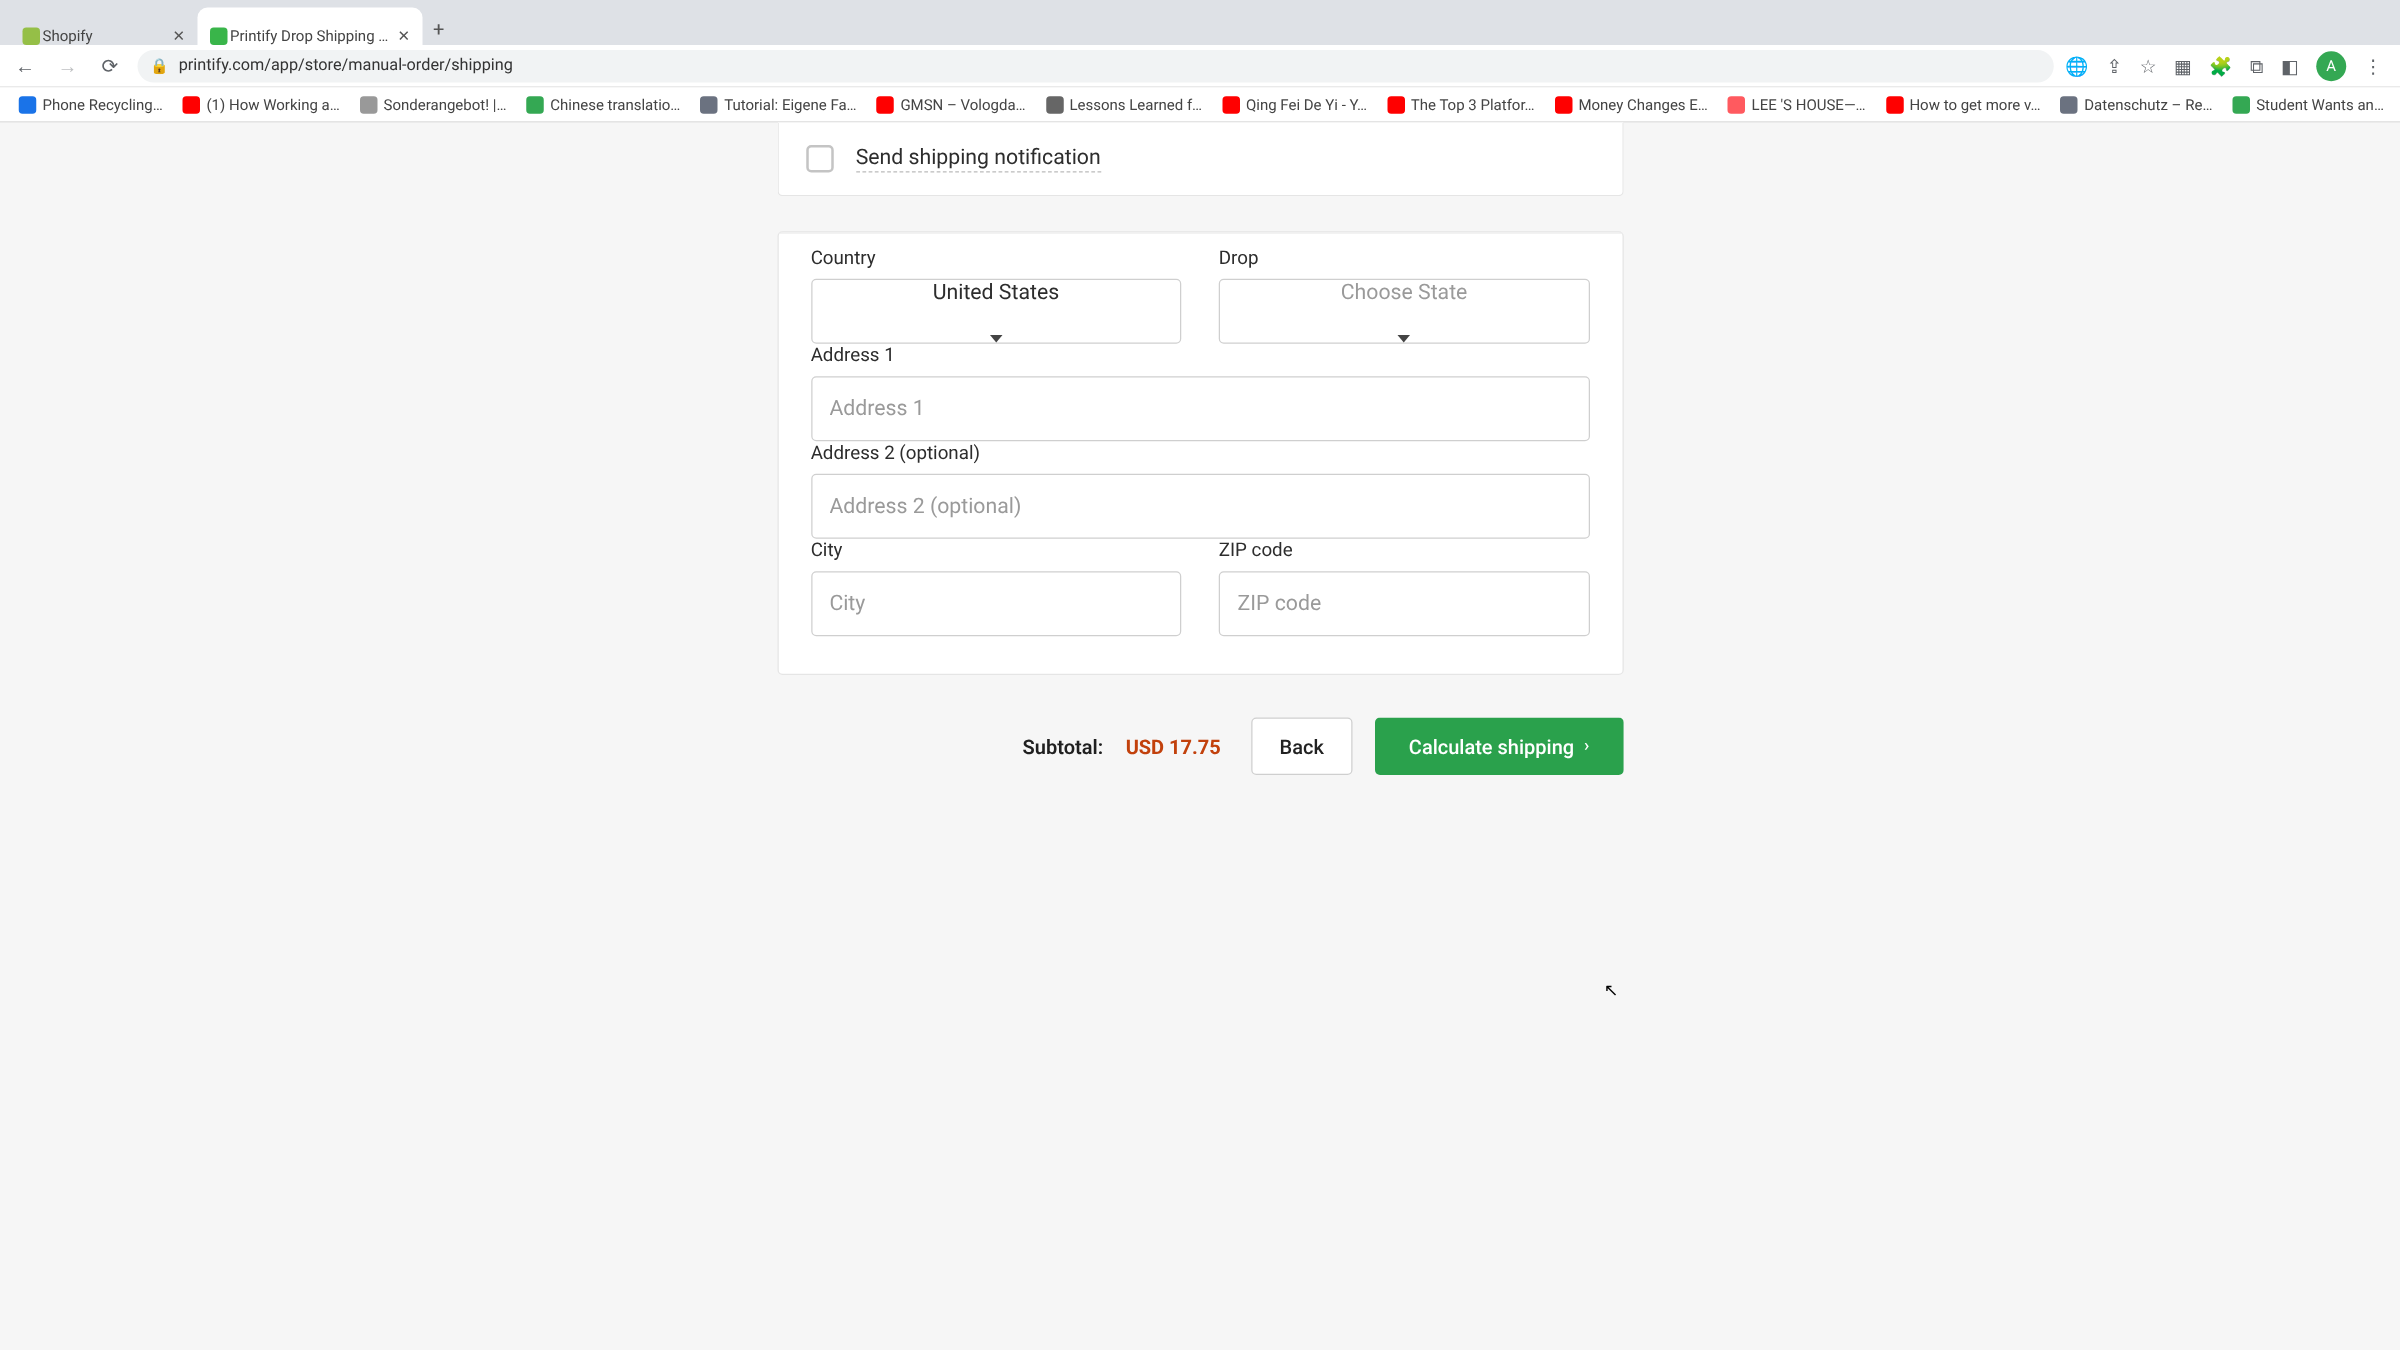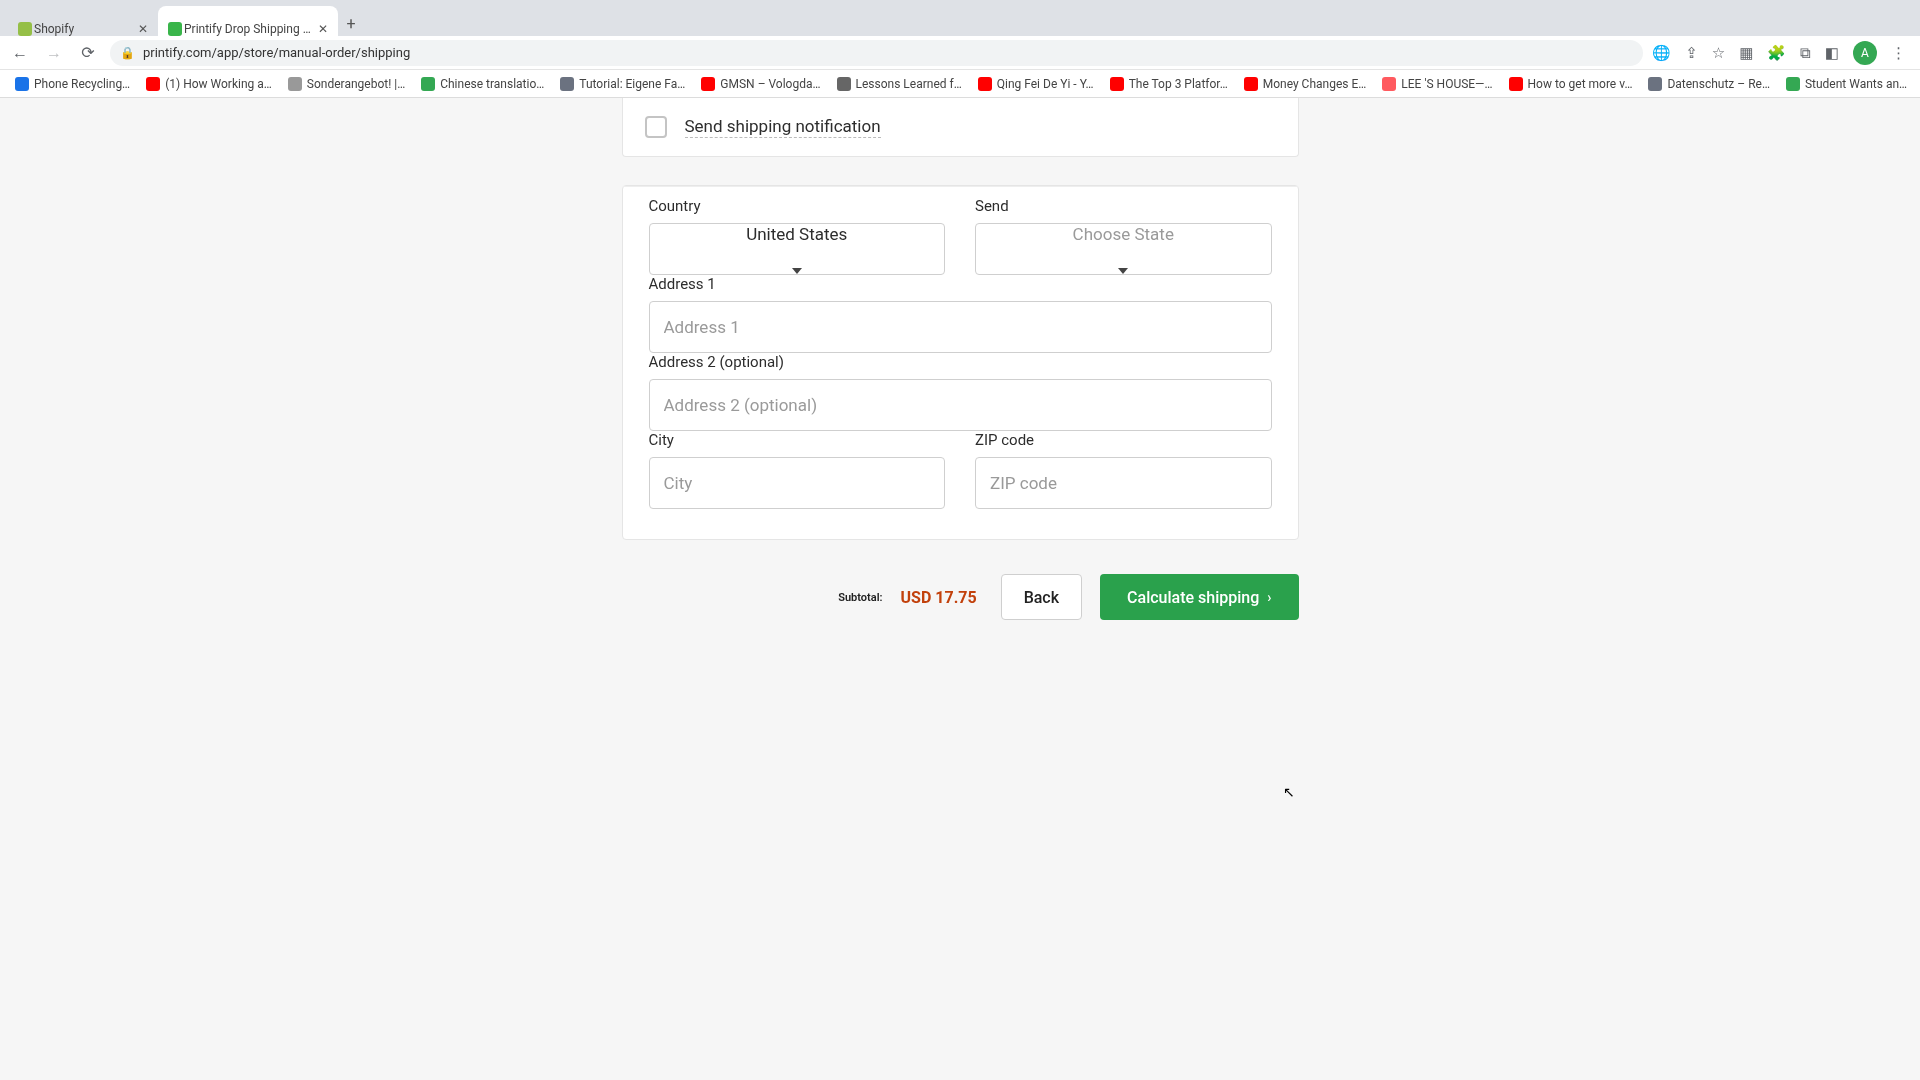--- a/index.html
+++ b/index.html
@@ -42,21 +42,21 @@
     .half { flex: 1; }
     .full { width: 100%; }
     .label { font-size: 15px; color: #2d2d2d; }
     .input, .select { height: 52px; border: 1px solid #cfcfcf; border-radius: 4px; padding: 0 14px; font-size: 17px; color: #2d2d2d; display: flex; align-items: center; justify-content: space-between; background: #fff; flex-direction: column; }
     .input { width: 100%; }
     .input::placeholder { color: #9a9a9a; }
     .select.placeholder { color: #9a9a9a; }
     .caret { width: 0; height: 0; border-left: 5px solid transparent; border-right: 5px solid transparent; border-top: 6px solid #444; }
 
     .footer { display: flex; align-items: center; justify-content: flex-end; gap: 18px; padding: 6px 0 30px; }
-    .subtotal-label { font-size: 11px; font-weight: 600; color: #202020; }
+    .subtotal-label { font-size: 16px; font-weight: 600; color: #202020; }
     .subtotal-val { font-size: 16px; font-weight: 700; color: #c2410c; margin-right: 6px; }
     .btn { height: 46px; border-radius: 4px; padding: 0 22px; font-size: 16px; font-weight: 500; display: flex; align-items: center; justify-content: center; gap: 8px; border: 1px solid transparent; }
     .btn-secondary { background: #fff; border-color: #cfcfcf; color: #222; }
     .btn-primary { background: #2aa14c; color: #fff; padding: 0 26px; }
     .btn-primary .chev { font-size: 14px; }
 
     .cursor { position: absolute; left: 1283px; top: 784px; font-size: 14px; color: #000; }
   </style>
 </head>
 <body>
@@ -169,21 +169,21 @@
 
         <div class="row">
           <div class="field half">
             <span class="label">Country</span>
             <div class="select">
               <span>United States</span>
               <span class="caret"></span>
             </div>
           </div>
           <div class="field half">
-            <span class="label">Send</span>
+            <span class="label">Drop</span>
             <div class="select placeholder">
               <span>Choose State</span>
               <span class="caret"></span>
             </div>
           </div>
         </div>
 
         <div class="row">
           <div class="field full">
             <span class="label">Address 1</span>

